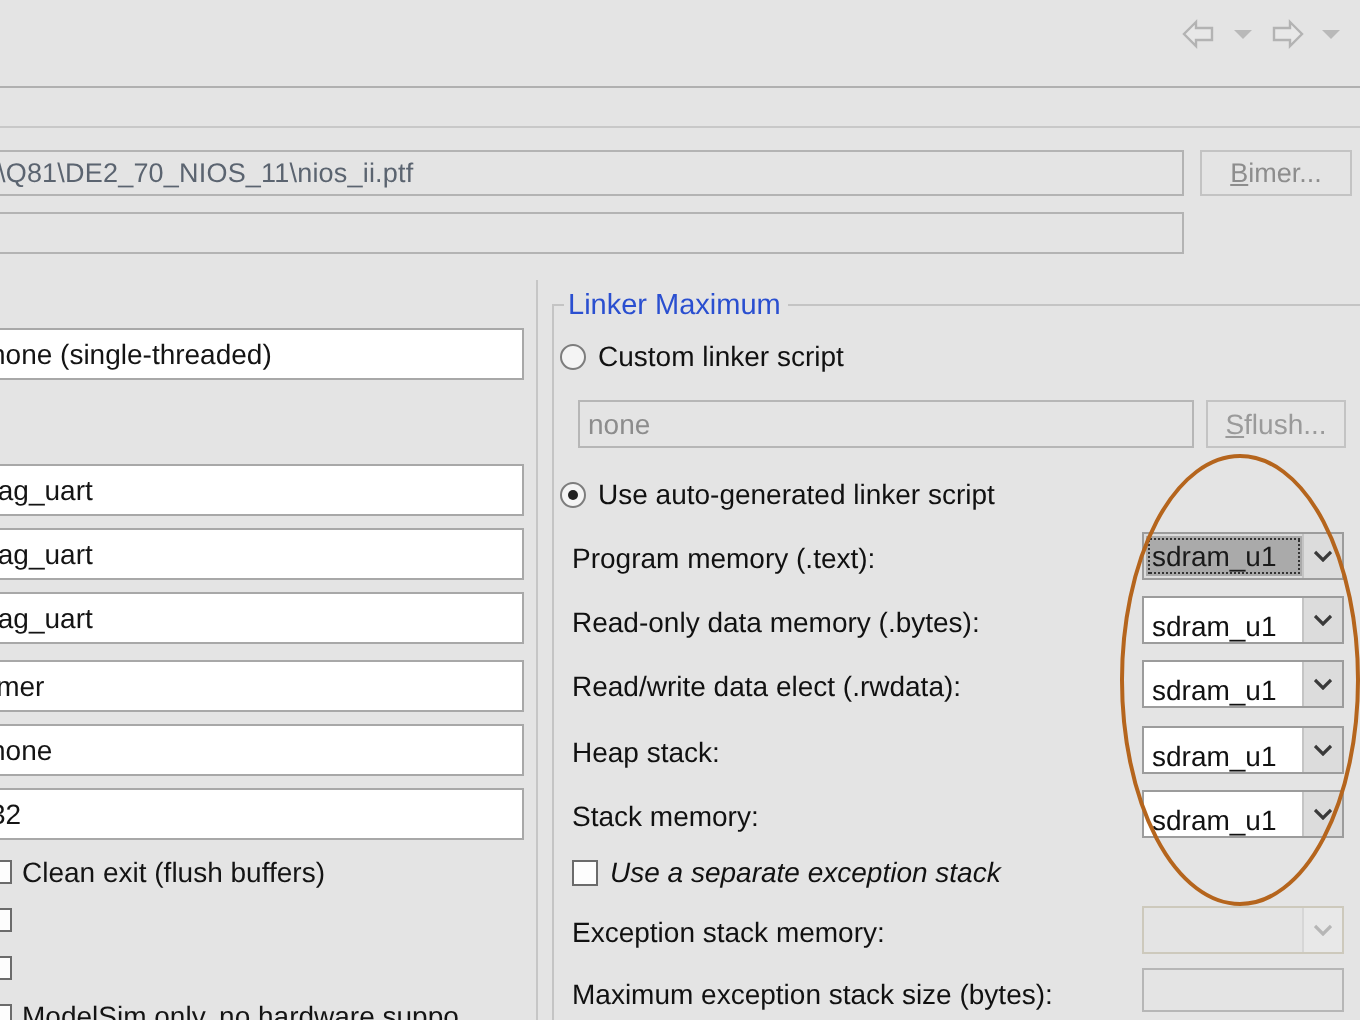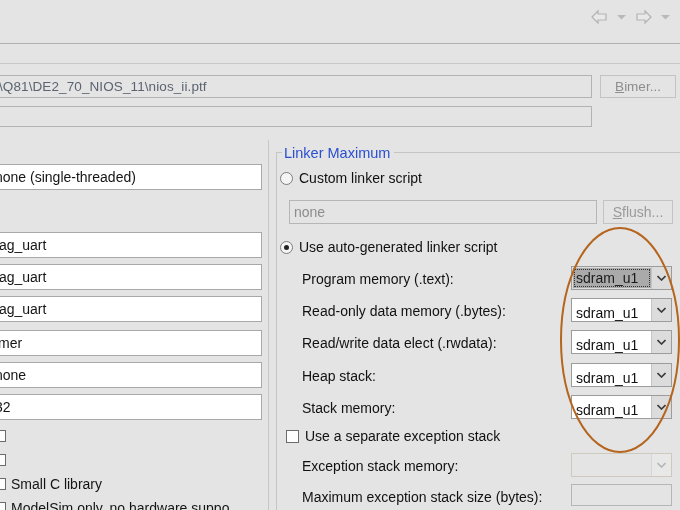--- a/index.html
+++ b/index.html
@@ -221,21 +221,21 @@
     align-items: center;
     justify-content: center;
     color: #9a9a9a;
     font-size: 14px;
   }
   #select-button .accel { text-decoration: underline; }
 
   
   .mem-label {
     position: absolute;
-    left: 302px;
+    left: 286px;
     font-size: 14px;
     color: #111;
     white-space: nowrap;
   }
   .combo {
     position: absolute;
     left: 571px;
     width: 101px; height: 24px;
     background: #ffffff;
     border: 1px solid #9c9c9c;
@@ -282,20 +282,21 @@
   }
 
   #sep-exception-check {
     position: absolute;
     left: 286px; top: 428px;
     display: flex;
     align-items: center;
     font-size: 14px;
     color: #111;
     white-space: nowrap;
+    font-style: italic;
   }
   #sep-exception-check .cbox {
     width: 13px; height: 13px;
     border: 1px solid #6b6b6b;
     background: #fdfdfd;
     margin-right: 6px;
     box-sizing: border-box;
     flex: 0 0 auto;
   }
 
@@ -378,27 +379,27 @@
     </div>
   <div class="lfield" style="top:222px">
       <span>none</span>
     </div>
   <div class="lfield" style="top:254px">
       <span>32</span>
     </div>
 
   <div class="lcheck" style="top:285px">
     <span class="cbox"></span>
+    <span>Clean exit (flush buffers)</span>
   </div>
   <div class="lcheck" style="top:309px">
     <span class="cbox"></span>
   </div>
   <div class="lcheck" style="top:333px">
     <span class="cbox"></span>
-    <span>Small C library</span>
   </div>
   <div class="lcheck" style="top:357px">
     <span class="cbox"></span>
     <span>ModelSim only, no hardware suppo</span>
   </div>
 </div>
 <div id="left-divider"></div>
 
 <div id="linker-group"></div>
 <div id="linker-legend">Linker Maximum</div>

